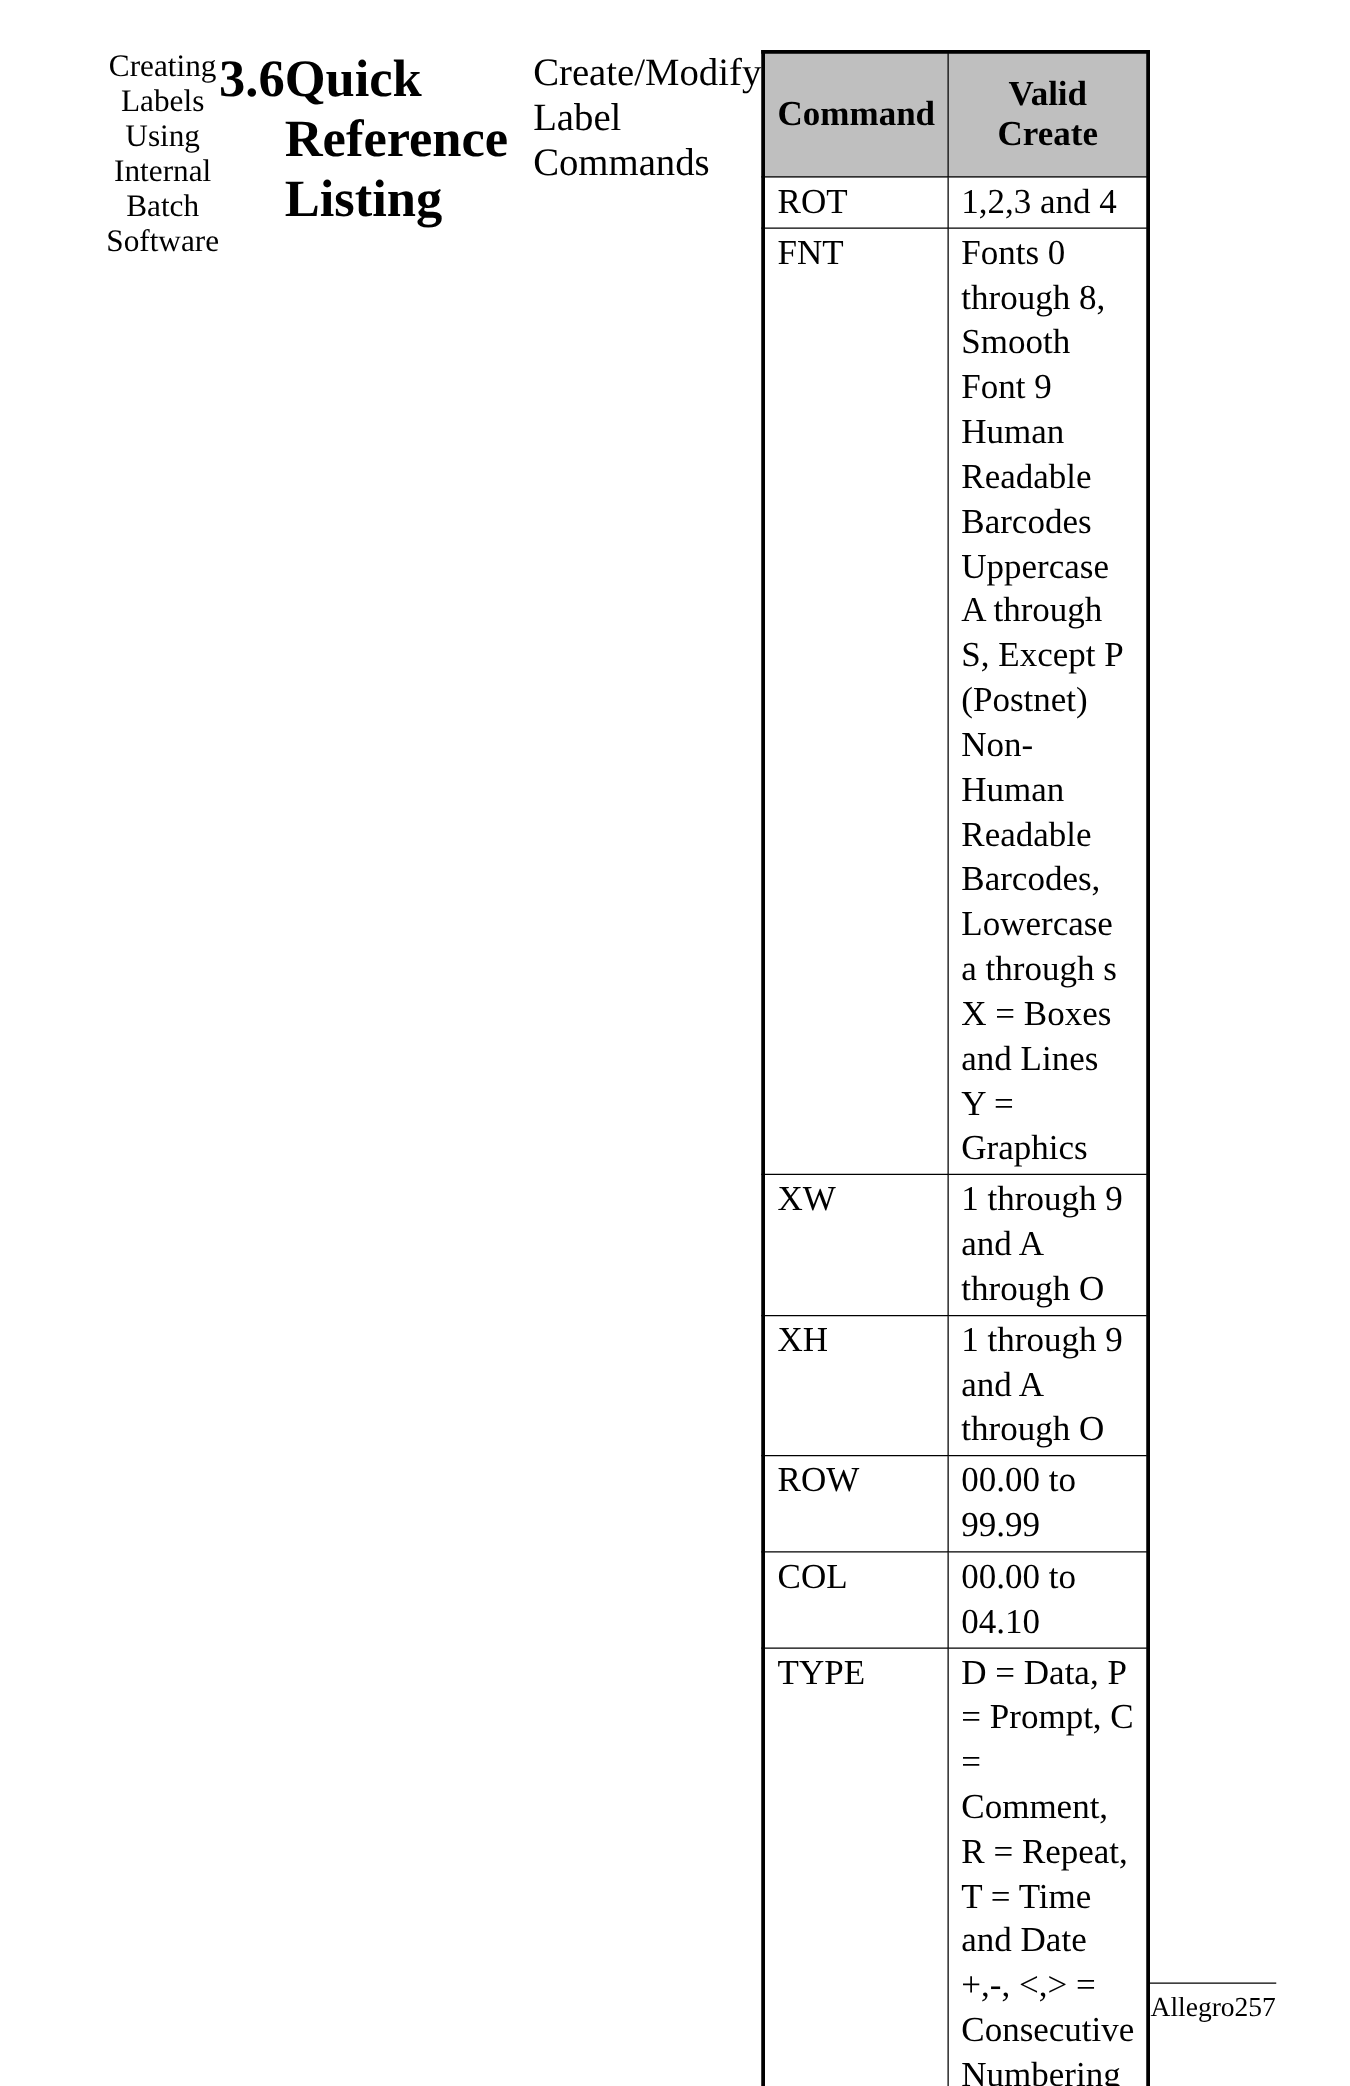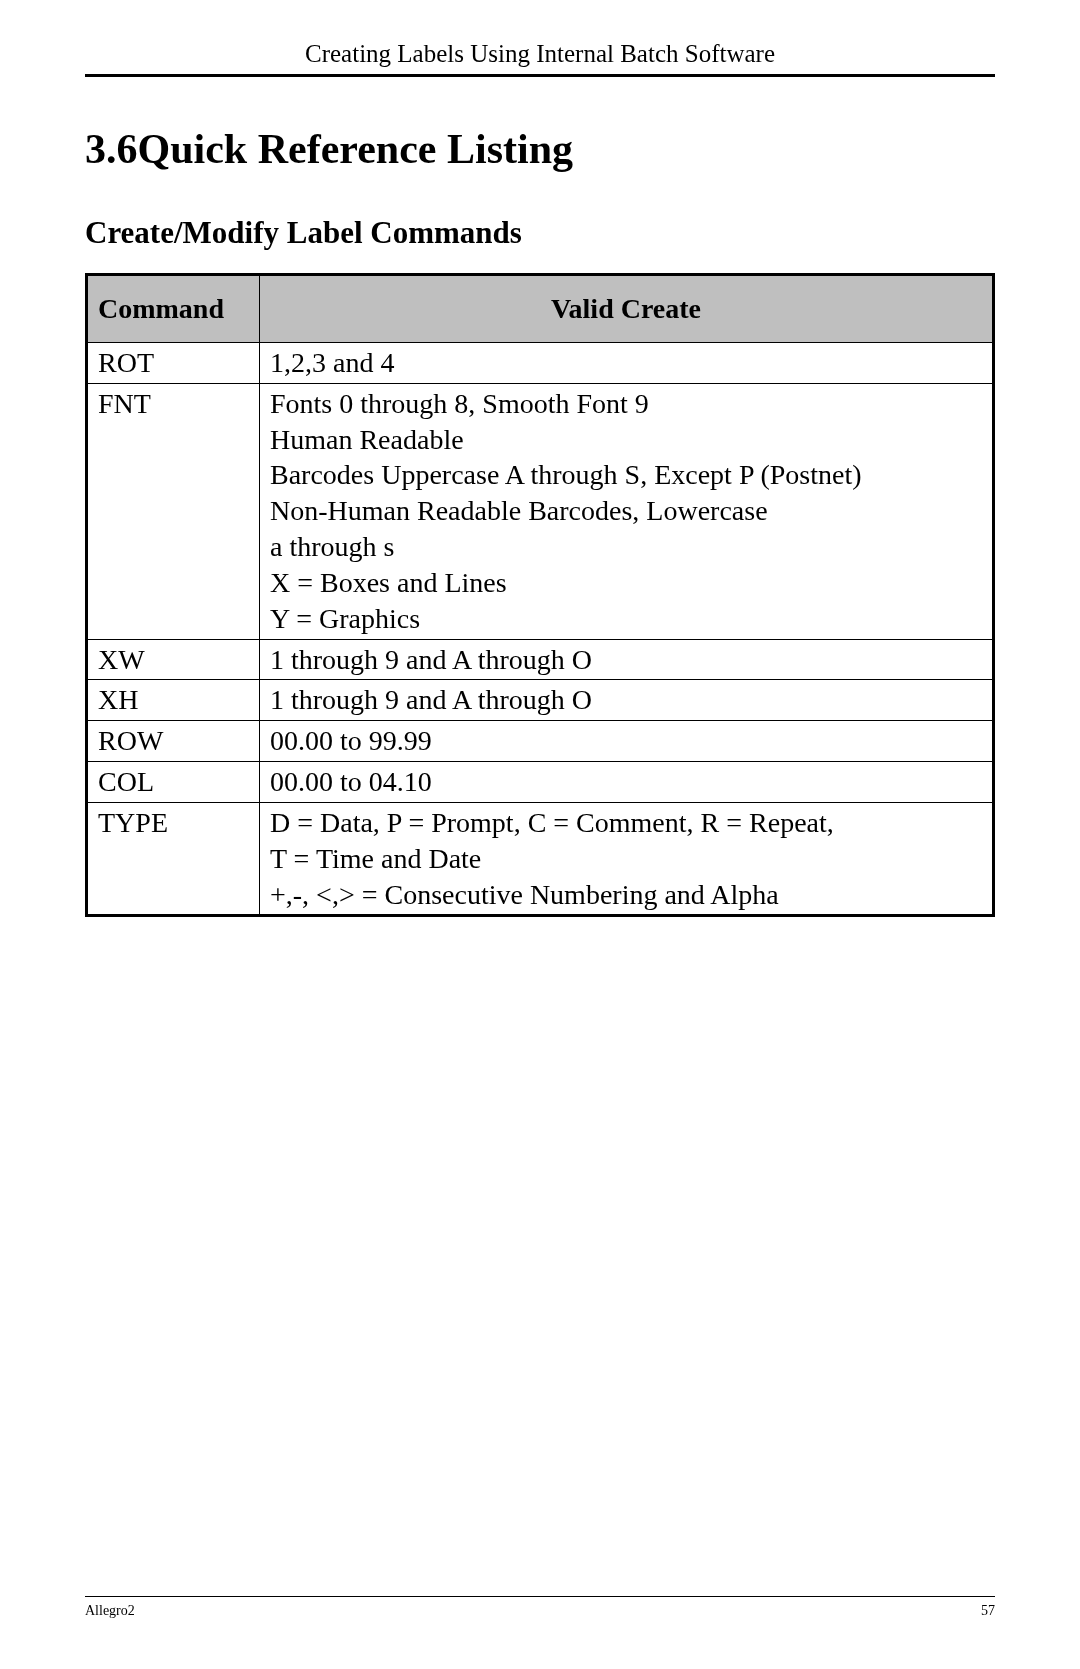--- a/index.html
+++ b/index.html
@@ -9,21 +9,21 @@
     background: #ffffff;
     font-family: "Times New Roman", Times, serif;
     color: #000000;
   }
   .page {
     width: 1080px;
     height: 1669px;
     padding: 40px 85px 50px 85px;
     position: relative;
     display: flex;
-    flex-direction: column;
+    flex-direction: row;
   }
   .running-head {
     text-align: center;
     font-size: 25px;
     padding-bottom: 6px;
   }
   .head-rule {
     border: none;
     border-top: 3px solid #000;
     margin-bottom: 48px;
@@ -38,23 +38,24 @@
   .section-number { }
   .intro {
     font-size: 29px;
     line-height: 1.25;
     text-align: justify;
     text-justify: inter-word;
     margin-left: 48px;
     margin-bottom: 110px;
   }
   .subheading {
-    font-weight: bold;
+    font-weight: normal;
     font-size: 31px;
     margin-bottom: 22px;
+    margin-left: 20px;
   }
   table.cmd {
     width: 100%;
     border-collapse: collapse;
     border: 3px solid #000;
     font-size: 28px;
   }
   table.cmd th {
     background: #bfbfbf;
     font-weight: bold;
@@ -71,21 +72,21 @@
     line-height: 1.28;
   }
   table.cmd td:first-child { width: 173px; }
   .multiline span { display: block; }
   .footer {
     margin-top: auto;
     border-top: 1.5px solid #000;
     padding-top: 6px;
     display: flex;
     justify-content: space-between;
-    font-size: 14px;
+    font-size: 22px;
   }
 </style>
 </head>
 <body>
 
 <div class="page">
 
   <div class="running-head">Creating Labels Using Internal Batch Software</div>
   <hr class="head-rule">
 

